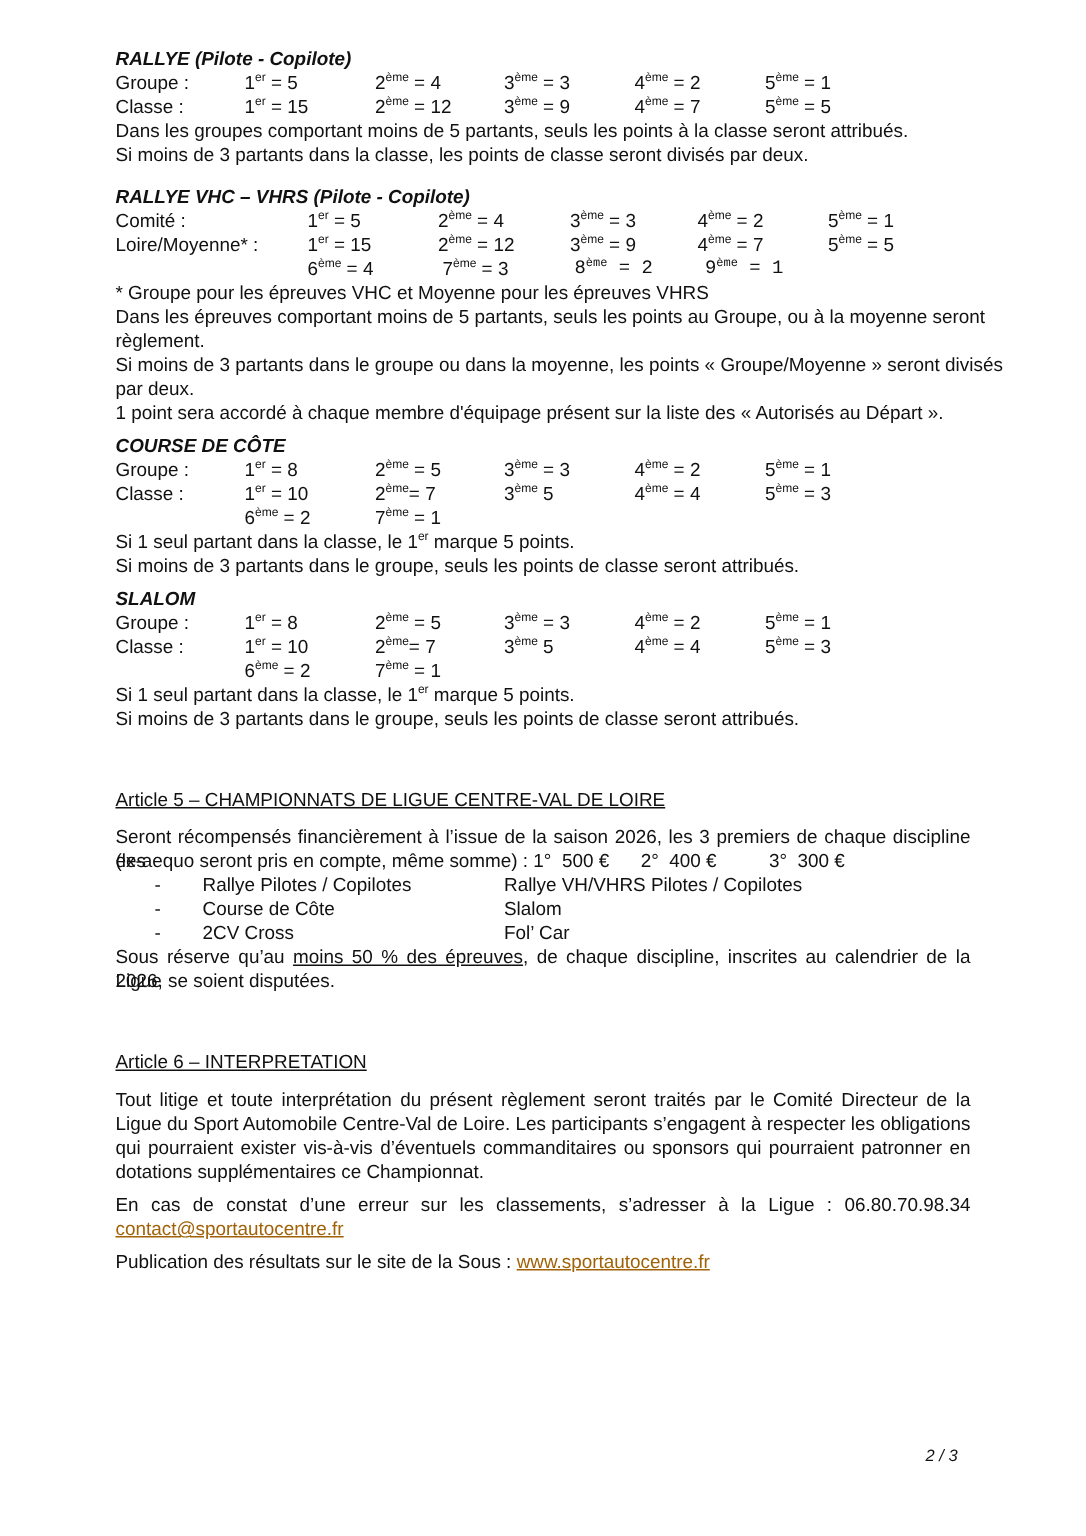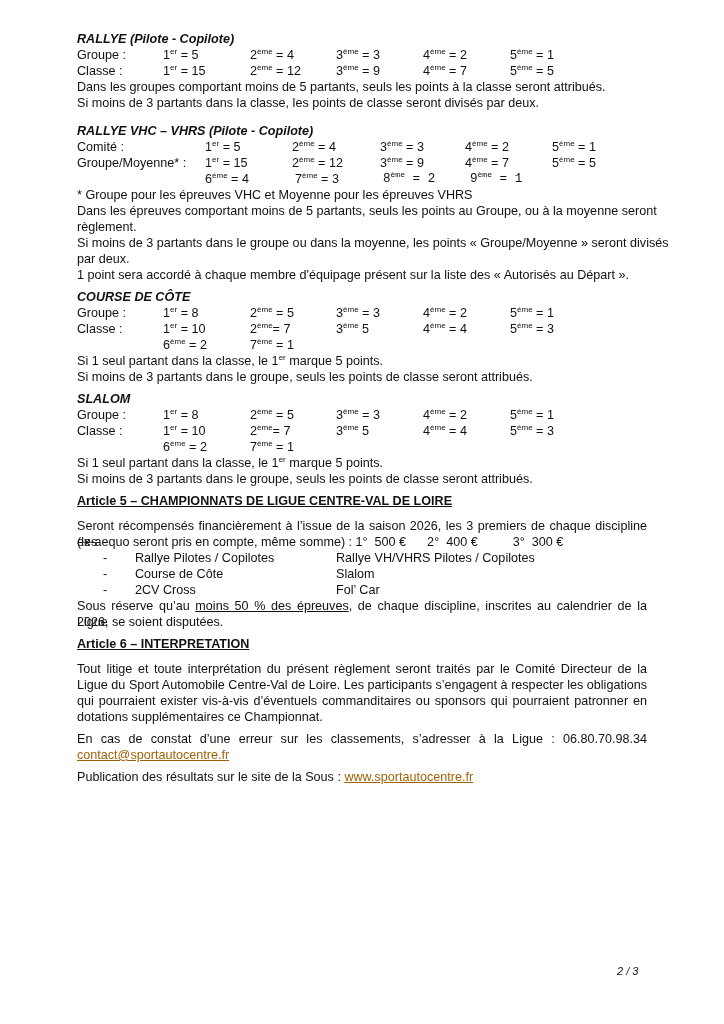--- a/index.html
+++ b/index.html
@@ -3,21 +3,21 @@
 <meta charset="utf-8">
 <style>
   html, body { margin:0; padding:0; background:#fff; }
   body { width:724px; height:1024px; position:relative; overflow:hidden;
          font-family:"Liberation Sans", sans-serif; font-size:12.6px; color:#111; }
   .page { position:absolute; left:77px; top:31px; width:570px; }
   .line { position:relative; height:16px; line-height:16px; white-space:nowrap; }
   .gap { height:6px; }
   .gap-lg { height:9px; }
   .h-it { font-weight:bold; font-style:italic; }
-  .h-art { font-weight:bold; text-decoration:underline; }
+  .h-art { font-weight:normal; text-decoration:underline;margin-top:32px; }
   .cell { position:absolute; top:0; }
   sup { font-size:8px; vertical-align:5px; line-height:0; }
   .just { text-align:justify; text-align-last:justify; white-space:normal; }
   .just-wrap { text-align:justify; line-height:16px; }
   .u { text-decoration:underline;margin-top:32px; }
   a { color:#a16207; text-decoration:underline; }
   .dash { position:absolute; left:26px; }
   .li1 { position:absolute; left:58px; }
   .li2 { position:absolute; left:259px; }
   .pagenum { position:absolute; left:617px; top:965px; font-style:italic; font-size:11px; }
@@ -58,21 +58,21 @@
     <div class="ptable">
         <div class="line">
           <span class="cell" style="left: 0px;">Comité :</span>
           <span class="cell" style="left: 128px;">1<sup>er</sup> = 5</span>
           <span class="cell" style="left: 215px;">2<sup>ème</sup> = 4</span>
           <span class="cell" style="left: 303px;">3<sup>ème</sup> = 3</span>
           <span class="cell" style="left: 388px;">4<sup>ème</sup> = 2</span>
           <span class="cell" style="left: 475px;">5<sup>ème</sup> = 1</span>
         </div>
         <div class="line">
-          <span class="cell" style="left: 0px;">Groupe/Moyenne* :</span>
+          <span class="cell" style="left: 0px;">Loire/Moyenne* :</span>
           <span class="cell" style="left: 128px;">1<sup>er</sup> = 15</span>
           <span class="cell" style="left: 215px;">2<sup>ème</sup> = 12</span>
           <span class="cell" style="left: 303px;">3<sup>ème</sup> = 9</span>
           <span class="cell" style="left: 388px;">4<sup>ème</sup> = 7</span>
           <span class="cell" style="left: 475px;">5<sup>ème</sup> = 5</span>
         </div>
         <div class="line">
           <span class="cell" style="left: 0px;"></span>
           <span class="cell" style="left: 128px;">6<sup>ème</sup> = 4</span>
           <span class="cell" style="left: 218px;">7<sup>ème</sup> = 3</span>

